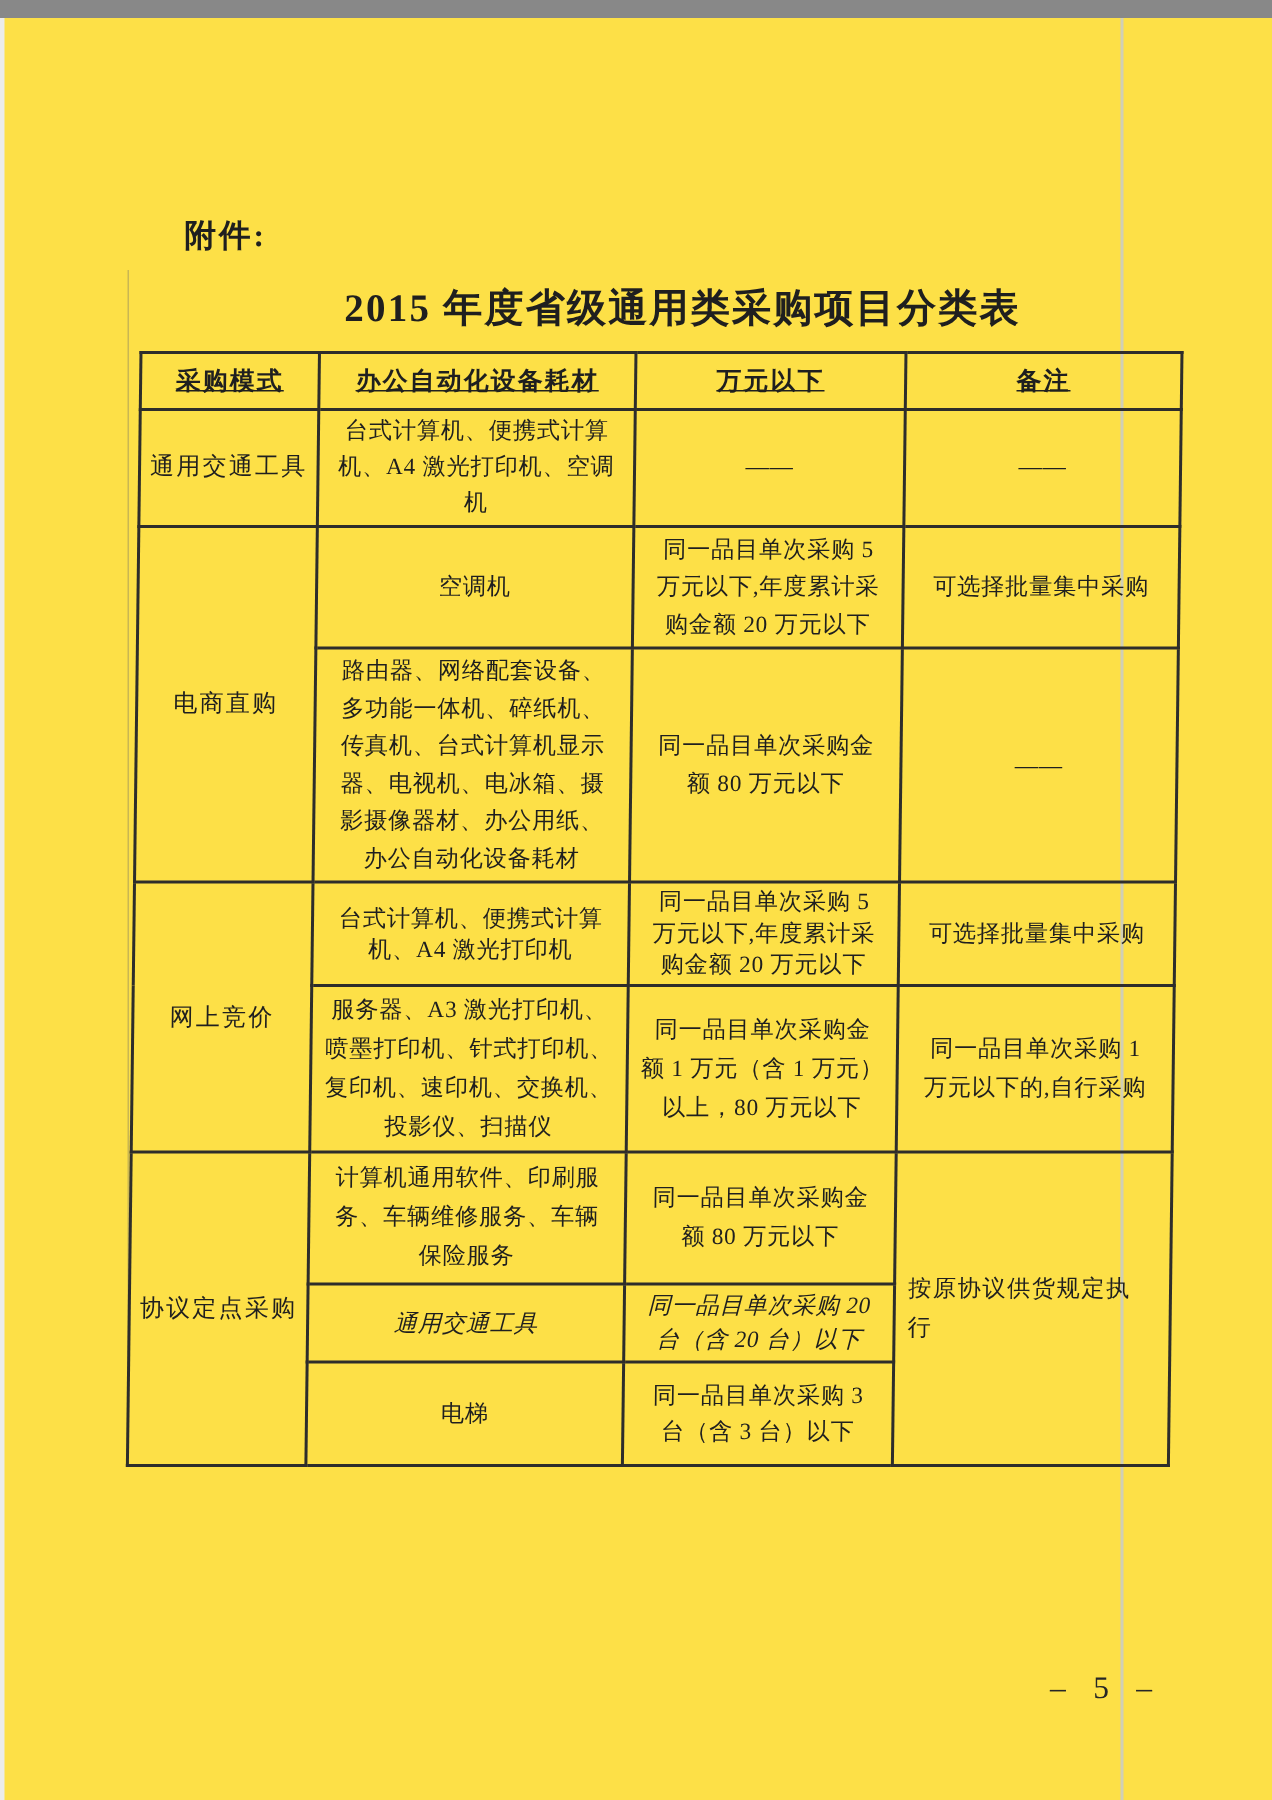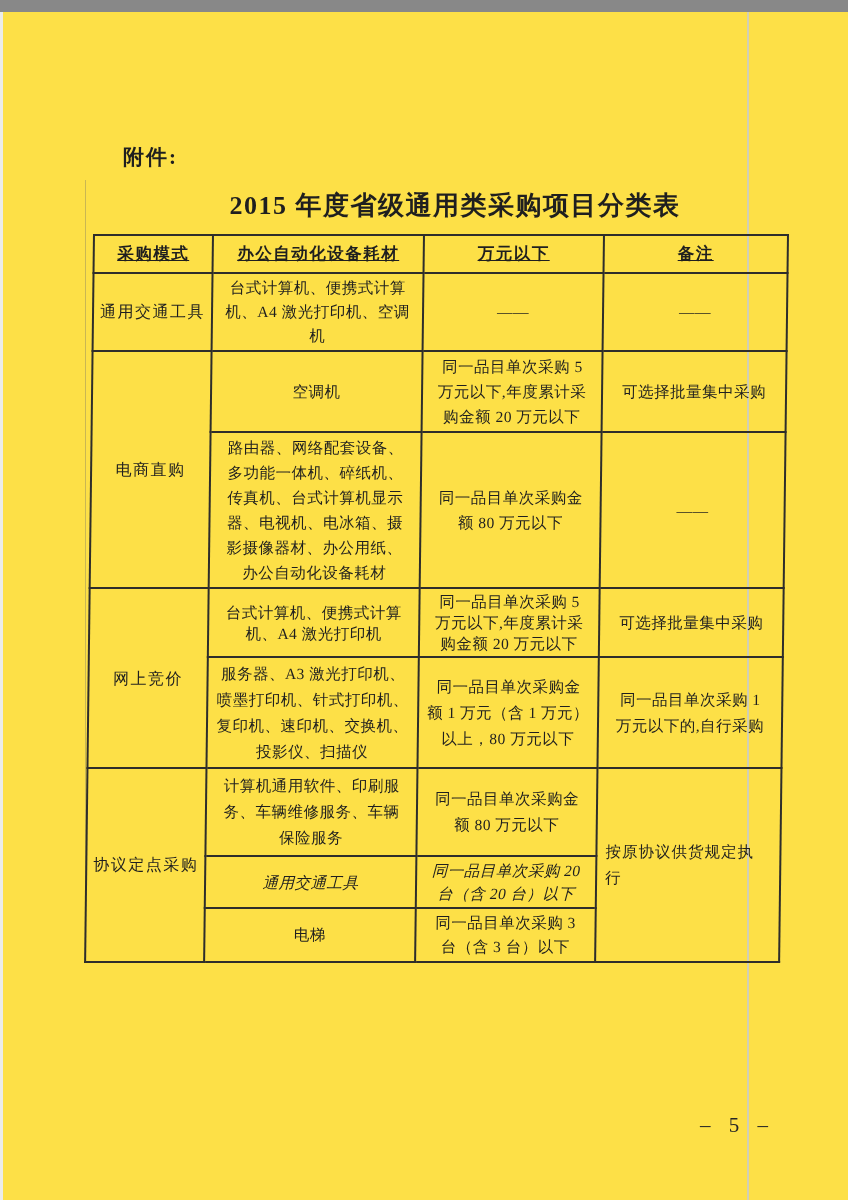--- a/index.html
+++ b/index.html
@@ -41,21 +41,21 @@
   td.note-left  { text-align:left; padding-left:8px; letter-spacing:1px; }
 
   tr.hdr { height:38px; }
   tr.r1 { height:73px; }  tr.r1 td { line-height:24px; }
   tr.r2 { height:77px; }  tr.r2 td { line-height:25px; }
   tr.r3 { height:154px; } tr.r3 td { line-height:25px; }
   tr.r4 { height:65px; }  tr.r4 td { line-height:21px; }
   tr.r5 { height:111px; } tr.r5 td { line-height:26px; }
   tr.r6 { height:88px; }  tr.r6 td { line-height:26px; }
   tr.r7 { height:49px;font-style:italic; }  tr.r7 td { line-height:23px; }
-  tr.r8 { height:54px; }  tr.r8 td { line-height:24px; }
+  tr.r8 { height:69px; }  tr.r8 td { line-height:24px; }
 
   .page-number {
     position:absolute; left:700px; top:1101px;
     font-size:21px; letter-spacing:5px; word-spacing:3px; color:#262626;
   }
 </style>
 </head>
 <body>
 
 <div class="page">

